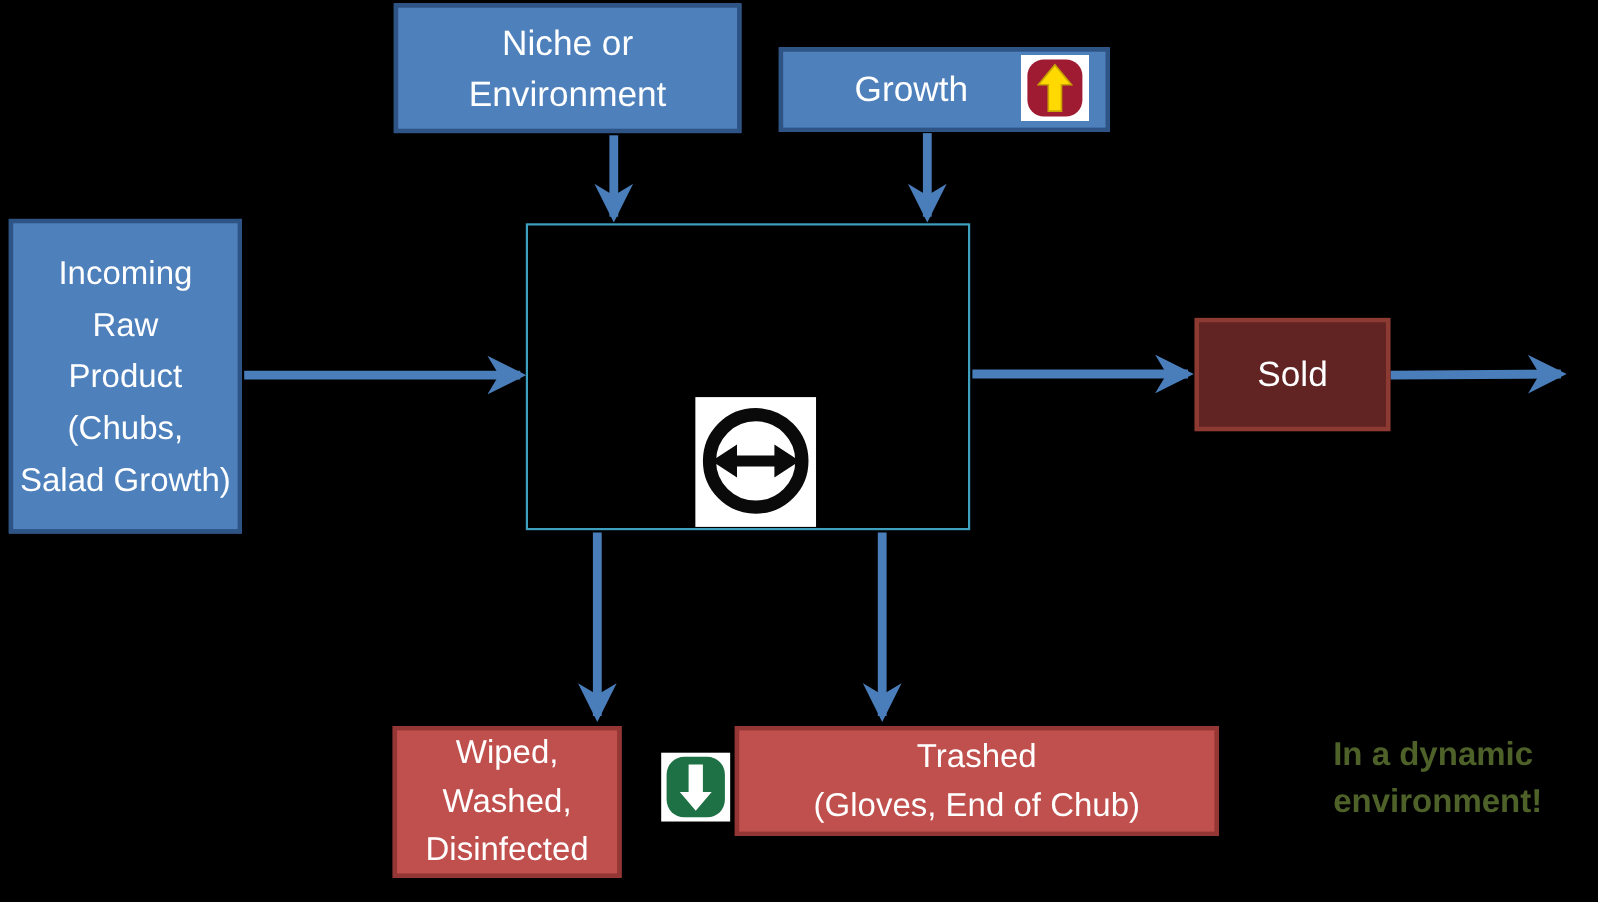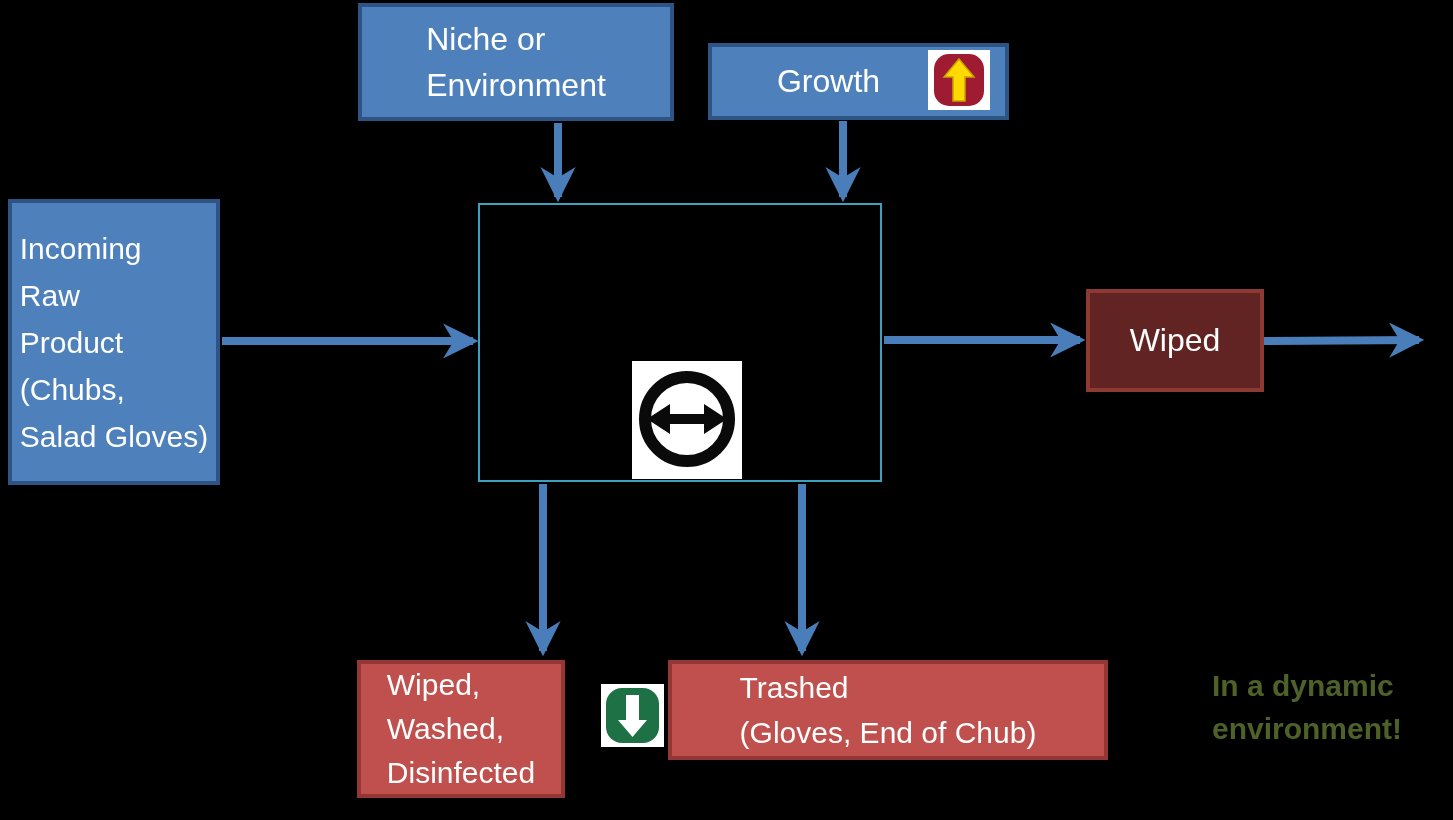--- a/index.html
+++ b/index.html
@@ -15,21 +15,21 @@
   }
   html,body{margin:0;padding:0;background:#111;}
   #canvas{
     position:relative; width:1453px; height:820px; overflow:hidden;
     background:var(--bg);
     font-family:"Liberation Sans", sans-serif;
   }
   .node{
     position:absolute; box-sizing:border-box;
     display:flex; align-items:center; justify-content:center;
-    color:#FFFFFF;
+    text-align:center; color:#FFFFFF;
   }
   .node .lbl{white-space:pre-line;}
   .blue{background:var(--blue-fill); border:4px solid var(--blue-border);}
   .red{background:var(--red-fill); border:4px solid var(--red-border);}
   .maroon{background:var(--maroon-fill); border:4px solid var(--maroon-border);}
   .process{border:2px solid var(--process-border); background:transparent;}
 
   #niche   {left:358px; top:3px;   width:316px; height:118px; font-size:32px; line-height:46px;}
   #growth  {left:692px; top:43px;  width:301px; height:77px;  font-size:32px;margin-left:16px;}
   #growth .lbl{margin-right:60px;}
@@ -81,27 +81,27 @@
 
   <div id="growth" class="node blue">
     <span class="lbl">Growth</span>
   </div>
 
   <div id="incoming" class="node blue">
     <span class="lbl">Incoming
 Raw
 Product
 (Chubs,
-Salad Gloves)</span>
+Salad Growth)</span>
   </div>
 
   <div id="process" class="node process"></div>
 
   <div id="sold" class="node maroon">
-    <span class="lbl">Wiped</span>
+    <span class="lbl">Sold</span>
   </div>
 
   <div id="wiped" class="node red">
     <span class="lbl">Wiped,
 Washed,
 Disinfected</span>
   </div>
 
   <div id="trashed" class="node red">
     <span class="lbl">Trashed

